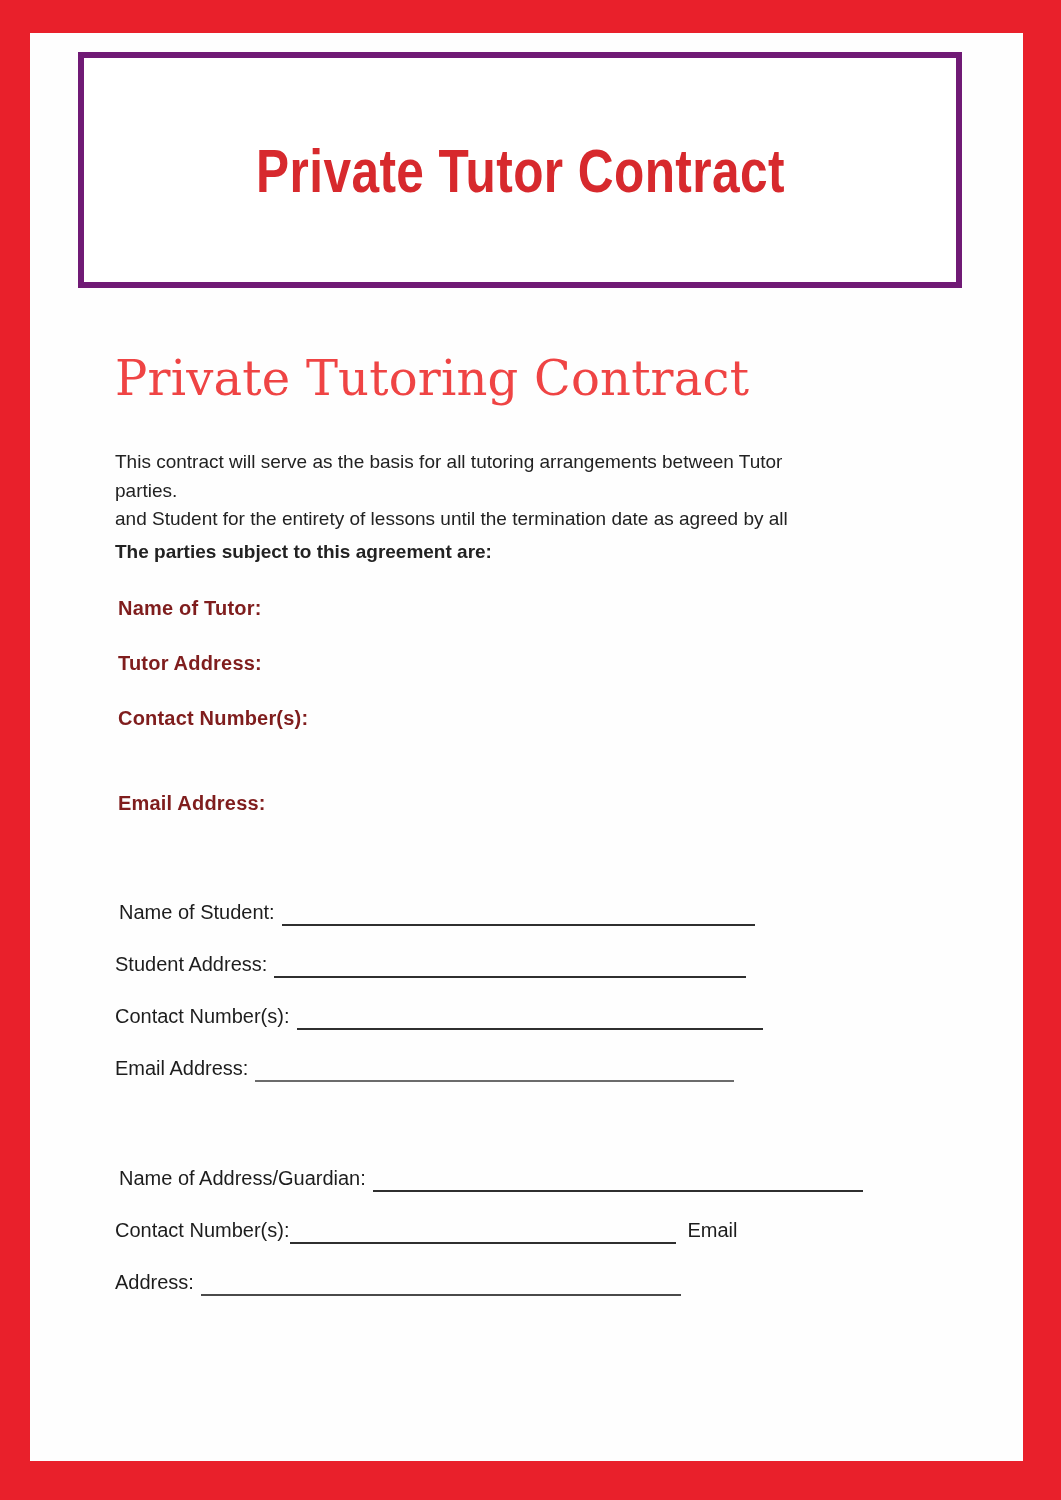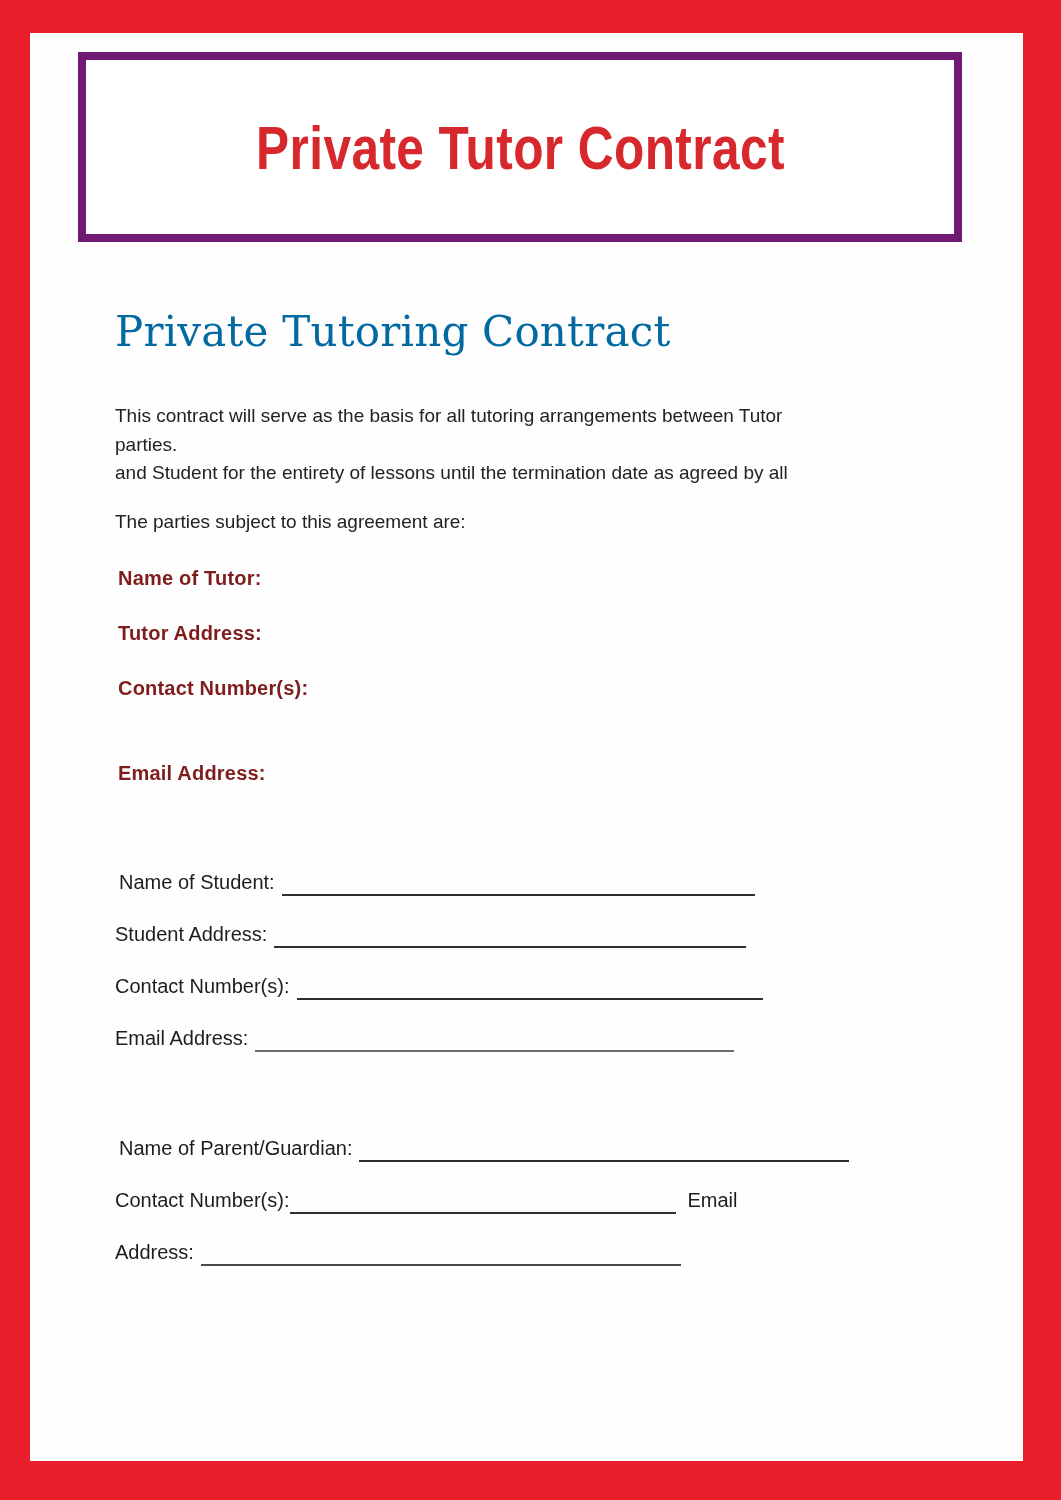--- a/index.html
+++ b/index.html
@@ -12,23 +12,23 @@
     height: 1500px;
     background: #fefefe;
     border-style: solid;
     border-color: #e9202b;
     border-width: 33px 38px 39px 30px;
     overflow: hidden;
   }
 
   .header-box {
     width: 884px;
-    height: 190px;
+    height: 236px;
     margin: 19px 0 0 48px;
-    border: 8px solid #701a75;
+    border: 6px solid #701a75;
     background: #ffffff;
     display: flex;
     align-items: center;
     justify-content: center;
   }
   .header-title {
     font-weight: bold;
     font-size: 62px;
     color: #d7292d;
     transform: scaleX(0.8);
@@ -39,30 +39,30 @@
 
   .content {
     padding: 0 56px 0 85px;
     color: #1f1f1f;
   }
 
   .doc-heading {
     margin: 64px 0 11px 0;
     font-family: "DejaVu Serif", serif;
     font-weight: normal;
-    font-size: 42px;
+    font-size: 48px;
     line-height: 52px;
-    color: #0369a1;
+    color: #ef4444;
     letter-spacing: 0.2px;
   }
 
   .intro { margin-top: 44px; font-size: 19px; line-height: 28.5px; color: #222222; }
   .intro div { white-space: nowrap; }
 
-  .parties { margin-top: 20px; font-size: 19px; line-height: 28px; color: #222222; }
+  .parties { margin-top: 4px; font-size: 19px; line-height: 28px; color: #222222; font-weight: bold; }
 
   .tutor-label {
     font-size: 20px;
     font-weight: bold;
     line-height: 28px;
     padding-left: 3px;
     letter-spacing: 0.2px;
     color: #7f1d1d;
   }
   .mt28 { margin-top: 28px; }
@@ -137,21 +137,21 @@
         <span class="f-line" style="width:466px"></span>
       </div>
       <div class="field-row">
         <span class="f-label">Email Address:</span>
         <span class="f-line gray" style="width:479px"></span>
       </div>
     </div>
 
     <div class="field-group guardian-group">
       <div class="field-row row-indent">
-        <span class="f-label">Name of Parent/Guardian:</span>
+        <span class="f-label">Name of Address/Guardian:</span>
         <span class="f-line" style="width:490px"></span>
       </div>
       <div class="field-row">
         <span class="f-label">Contact Number(s):</span>
         <span class="f-line nogap" style="width:386px"></span>
         <span class="f-suffix">Email</span>
       </div>
       <div class="field-row">
         <span class="f-label">Address:</span>
         <span class="f-line dgray" style="width:480px"></span>

